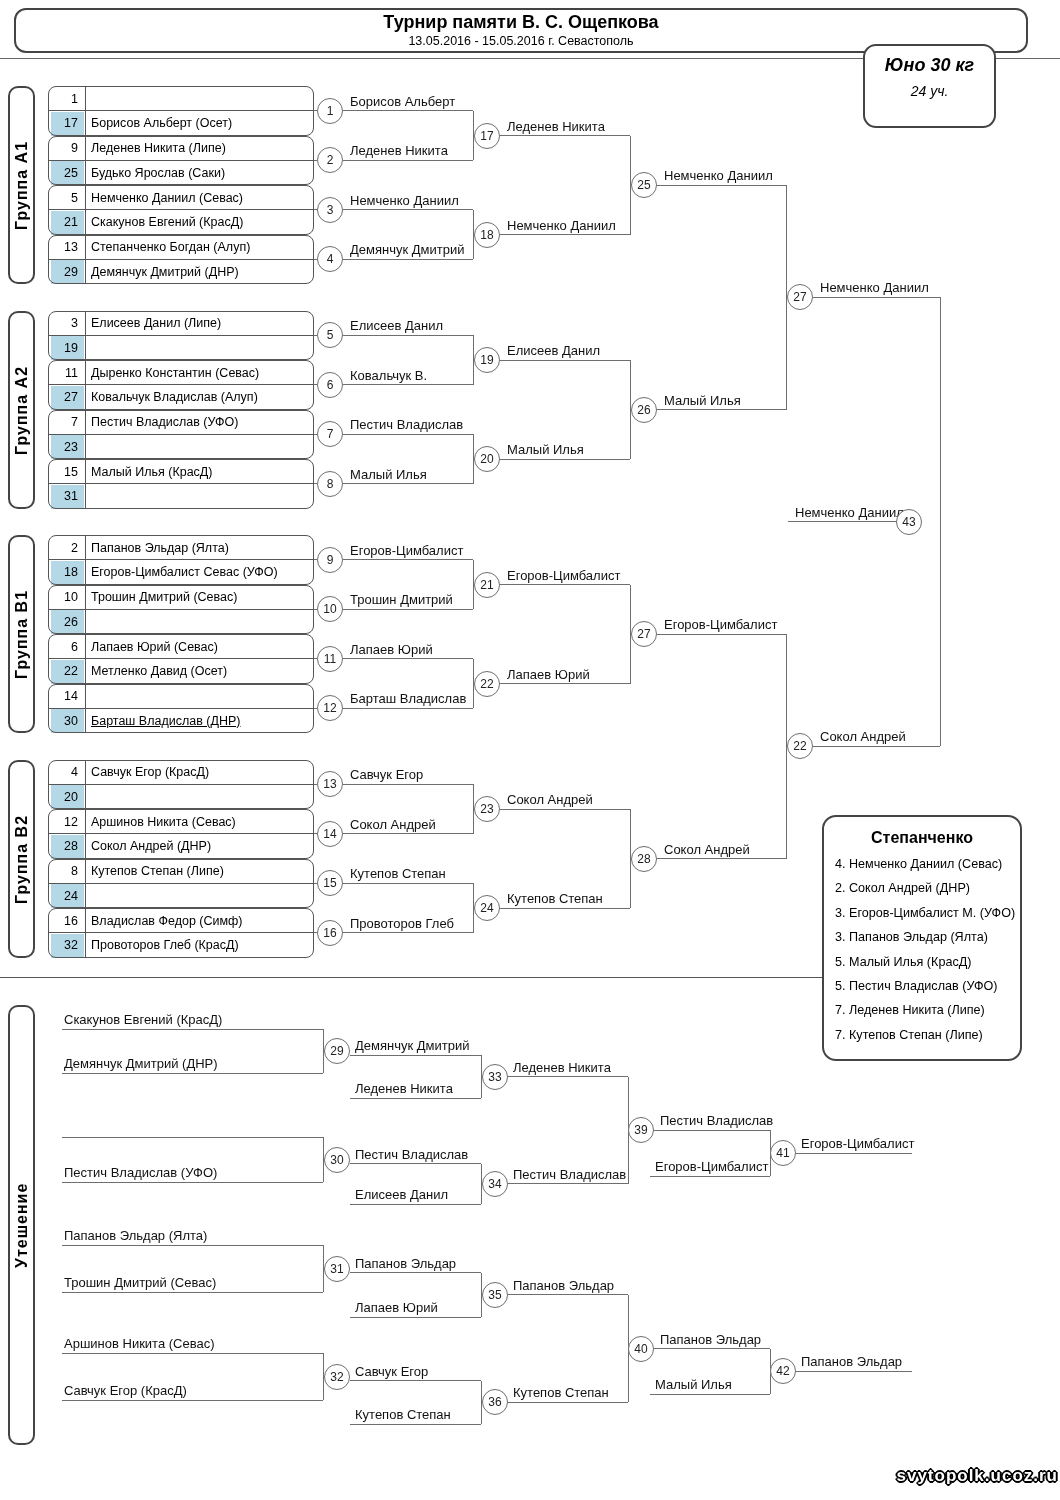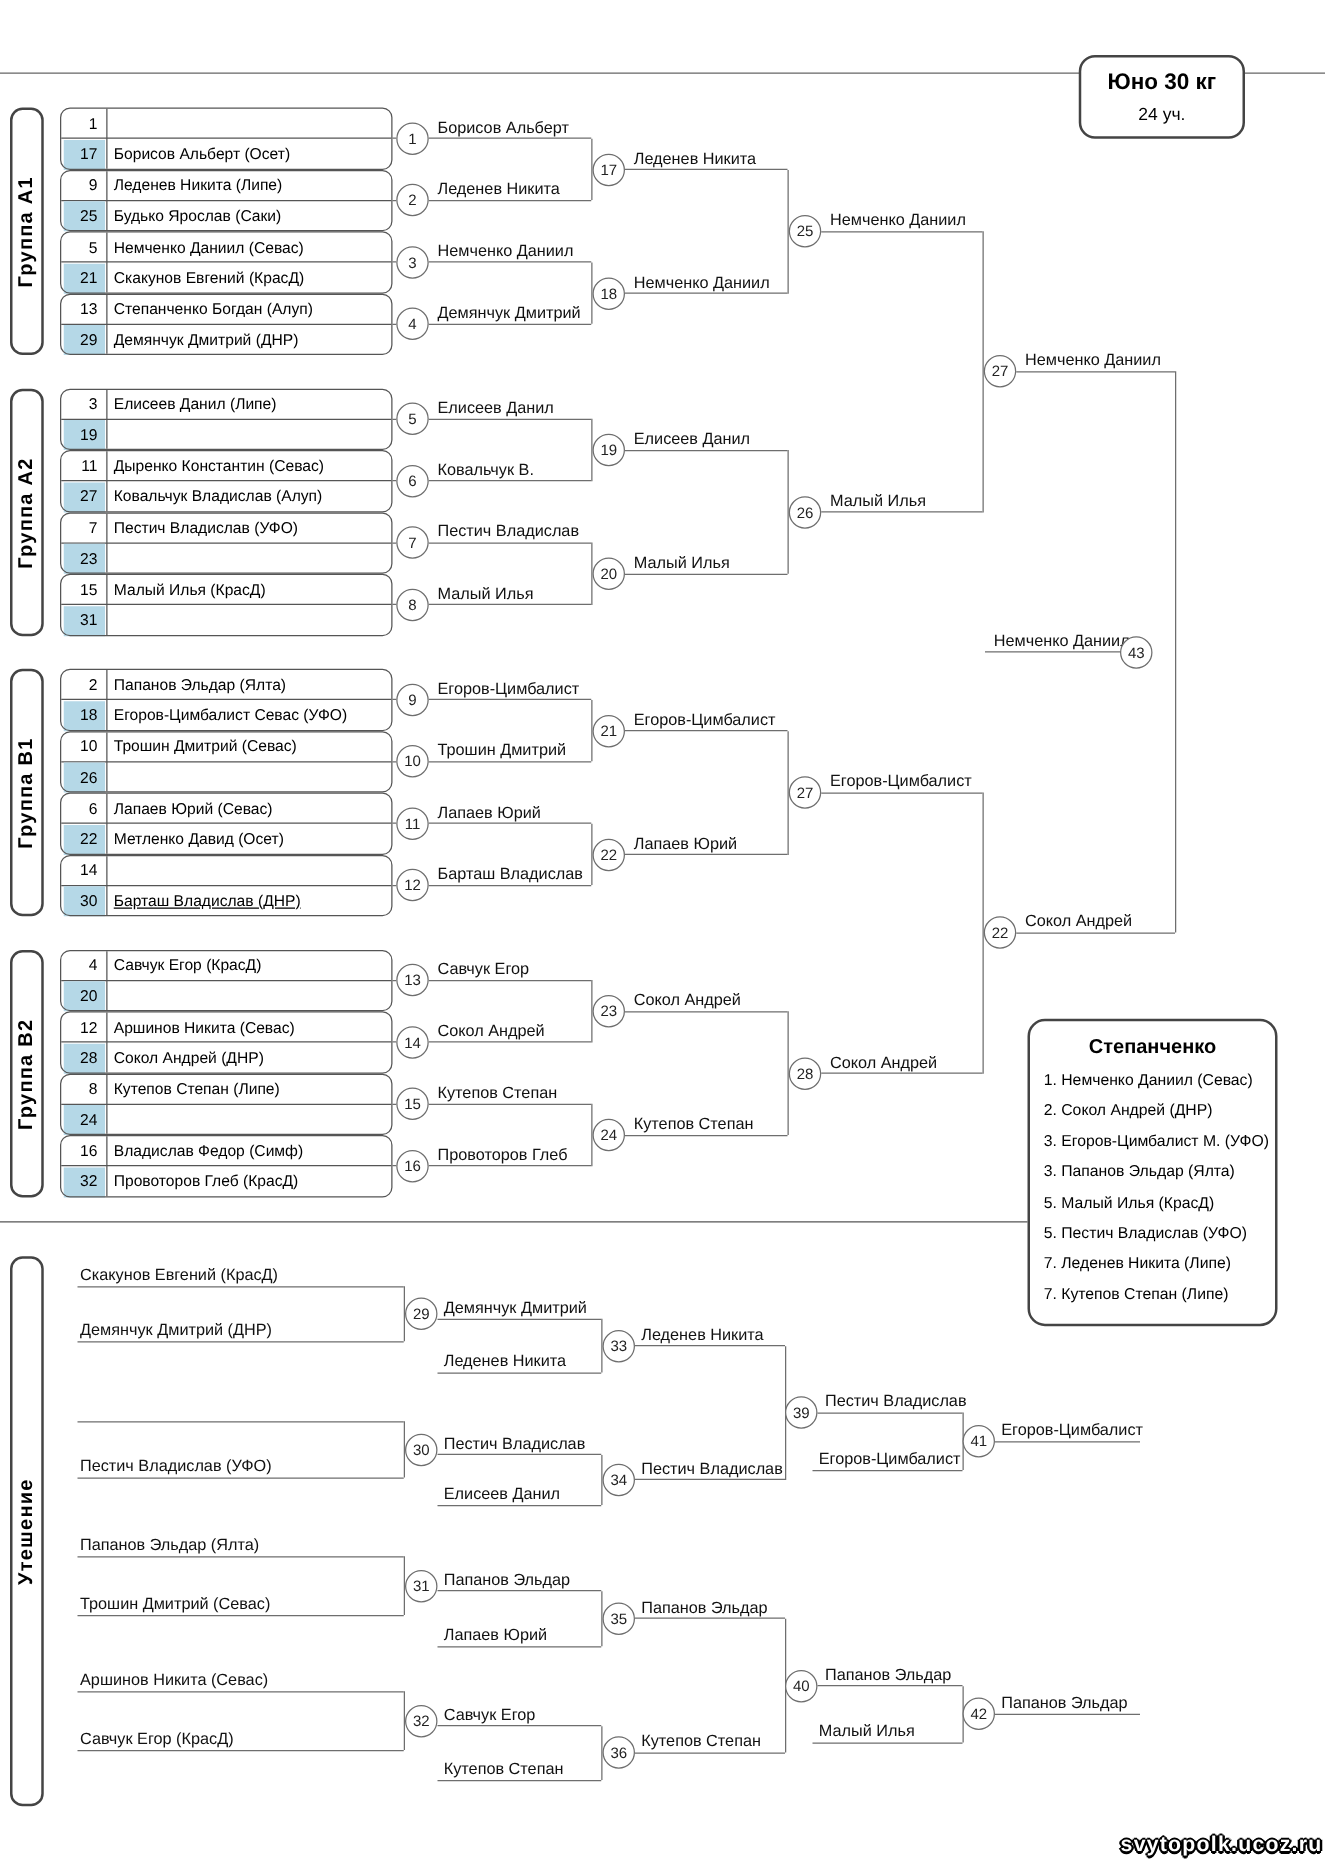--- a/index.html
+++ b/index.html
@@ -3,22 +3,22 @@
 <meta charset="utf-8">
 <style>
   html,body{margin:0;padding:0;background:#fff;}
   .canvas{position:relative;width:1060px;height:1500px;background:#fff;overflow:hidden;
           font-family:"Liberation Sans",sans-serif;color:#000;}
   .header-box{position:absolute;left:14px;top:8px;width:1014px;height:45px;
               border:2px solid #444;border-radius:12px;background:#fff;text-align:center;box-sizing:border-box;}
   .title{font-size:18px;font-weight:bold;margin-top:2px;}
   .subtitle{font-size:12.5px;margin-top:1px;}
   .topline{position:absolute;left:0;top:58px;width:1060px;height:1px;background:#666;}
-  .weight-box{position:absolute;left:863px;top:44px;width:133px;height:67px;border:2px solid #444;
-              border-radius:13px;background:#fff;text-align:center;z-index:6;box-sizing:border-box;}
+  .weight-box{position:absolute;left:863px;top:44px;width:133px;height:84px;border:2px solid #444;
+              border-radius:13px;background:#fff;text-align:center;z-index:6;box-sizing:border-box;font-style:italic;}
   .wb-title{font-size:18px;font-weight:bold;margin-top:9px;}
   .wb-sub{font-size:14px;margin-top:7px;}
   #diagram{position:absolute;left:0;top:0;width:1060px;height:1500px;}
   .line{position:absolute;background:#6e6e6e;}
   .dline{position:absolute;background:#555;}
   .mcircle{position:absolute;width:26px;height:26px;border:1px solid #6e6e6e;border-radius:50%;
            background:#fff;box-sizing:border-box;display:flex;align-items:center;justify-content:center;
            font-size:12px;color:#222;z-index:3;}
   .wlabel{position:absolute;font-size:13px;color:#111;white-space:nowrap;}
   .glabel{position:absolute;left:8px;width:27px;border:2px solid #444;border-radius:10px;background:#fff;
@@ -35,20 +35,24 @@
   #res-list{margin-top:5px;}
   .mid-divider{position:absolute;left:0;top:977px;width:822px;height:1px;background:#555;}
   .watermark{position:absolute;right:2px;top:1466px;font-size:17px;font-weight:bold;color:#fff;
              letter-spacing:1px;z-index:7;
              text-shadow:-2px 0 #000,2px 0 #000,0 -2px #000,0 2px #000,-1px -1px #000,1px 1px #000,-1px 1px #000,1px -1px #000;}
 </style>
 </head>
 <body>
 
 <div class="canvas">
+  <div class="header-box">
+    <div class="title">Турнир памяти В. С. Ощепкова</div>
+    <div class="subtitle">13.05.2016 - 15.05.2016 г. Севастополь</div>
+  </div>
   <div class="topline"></div>
   <div class="weight-box">
     <div class="wb-title">Юно 30 кг</div>
     <div class="wb-sub">24 уч.</div>
   </div>
 
   <div id="diagram">
       <div class="glabel" style="top: 86px; height: 198px;">Группа А1</div>
       <div class="numtext" style="left: 50px; top: 91.5px; width: 28px;">1</div>
       <div class="numshade" style="left: 51px; top: 111.75px; width: 33px; height: 23.75px;"></div>
@@ -371,21 +375,21 @@
       <div class="wlabel" style="left: 655px; top: 1377px;">Малый Илья</div>
       <div class="line" style="left: 769.5px; top: 1348.5px; width: 1px; height: 45.5px;"></div>
       <div class="mcircle" style="left: 770px; top: 1358.25px;">42</div>
       <div class="line" style="left: 796px; top: 1370.75px; width: 116px; height: 1px;"></div>
       <div class="wlabel" style="left: 801px; top: 1354.25px;">Папанов Эльдар</div>
     </div>
 
   <div class="results-box">
     <div class="res-title">Степанченко</div>
     <div id="res-list">
-        <div class="res-item">1. Немченко Даниил (Севас)</div>
+        <div class="res-item">4. Немченко Даниил (Севас)</div>
         <div class="res-item">2. Сокол Андрей (ДНР)</div>
         <div class="res-item">3. Егоров-Цимбалист М. (УФО)</div>
         <div class="res-item">3. Папанов Эльдар (Ялта)</div>
         <div class="res-item">5. Малый Илья (КрасД)</div>
         <div class="res-item">5. Пестич Владислав (УФО)</div>
         <div class="res-item">7. Леденев Никита (Липе)</div>
         <div class="res-item">7. Кутепов Степан (Липе)</div>
       </div>
   </div>
 

